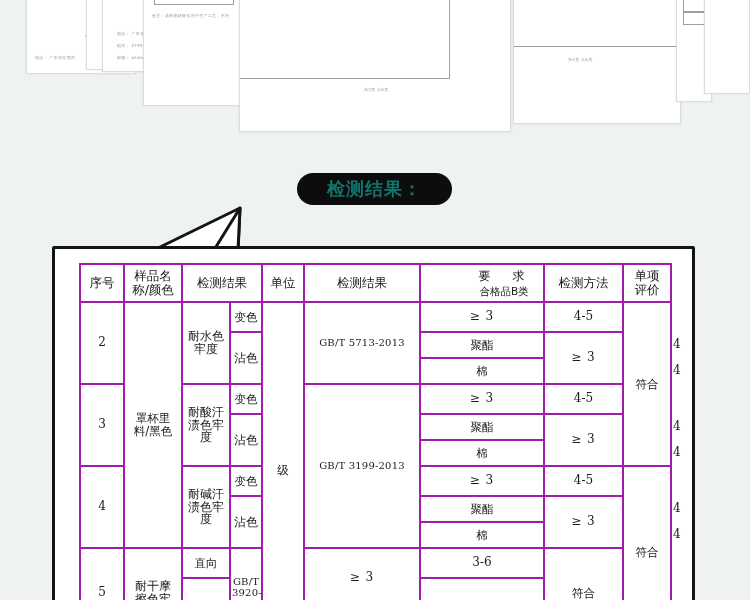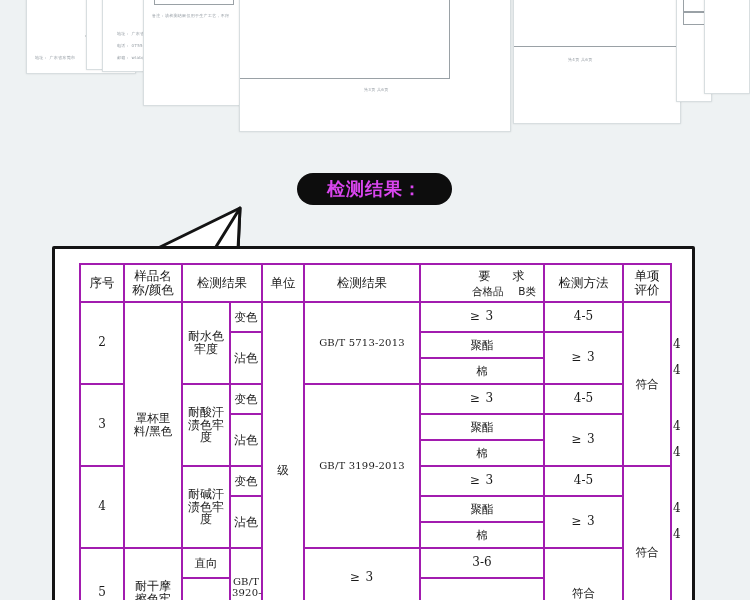--- a/index.html
+++ b/index.html
@@ -15,21 +15,21 @@
   .doc{position:absolute;background:#fff;border:1px solid #d8dee0;box-shadow:0 0 2px rgba(0,0,0,.10);overflow:hidden;}
   .doc .ln{position:absolute;background:#b9bfc3;height:2px;border-radius:1px;opacity:.75;}
   .doc .blk{position:absolute;border:1px solid #9aa1a6;}
   .doc .cap{position:absolute;font-size:4px;color:#9199a0;white-space:nowrap;letter-spacing:.3px;}
 
   
   #pill{
     position:absolute;left:297px;top:173px;width:155px;height:32px;
     background:#0d0d0d;border-radius:16px;
     display:flex;align-items:center;justify-content:center;
-    color:#d946ef;font-size:18px;font-weight:bold;letter-spacing:1px;
+    color:#0f766e;font-size:18px;font-weight:bold;letter-spacing:1px;
   }
 
   
   #panel{
     position:absolute;left:52px;top:246px;width:637px;height:360px;
     background:#fff;border:3px solid #141414;border-radius:2px;
   }
   #tail{position:absolute;left:152px;top:206px;width:90px;height:46px;}
 
   
@@ -42,21 +42,21 @@
     border:2px solid #a21caf;text-align:center;vertical-align:middle;
     padding:1px 1px;font-weight:normal;
   }
   #tbl .hd{height:38px;font-size:12.5px;}
   .mono{font-family:"DejaVu Serif","Liberation Serif",serif;font-size:10px;letter-spacing:.2px;}
   .num{font-family:"DejaVu Serif","Liberation Serif",serif;font-size:12px;}
   .req{font-family:"DejaVu Serif","Liberation Serif",serif;font-size:12px;letter-spacing:1px;}
   .vt{font-size:12px;line-height:1.05;}
   .reqhd{line-height:1.35;font-size:12px;padding-left:44px;}
   .reqhd .r1{letter-spacing:5px;}
-  .reqhd .r2{display:flex;justify-content:space-between;font-size:10.5px;padding:0 6px;}
+  .reqhd .r2{display:flex;justify-content:center;font-size:10.5px;padding:0 6px;}
 </style>
 </head>
 <body style="background: rgb(238, 242, 243);">
 
 <div id="thumbs">
 
   <div class="doc" style="left:26px;top:-38px;width:108px;height:110px;">
     <div class="ln" style="left:58px;top:72px;width:22px;"></div>
     <div class="cap" style="left:8px;top:92px;">地址：  广东省东莞市</div>
   </div>

